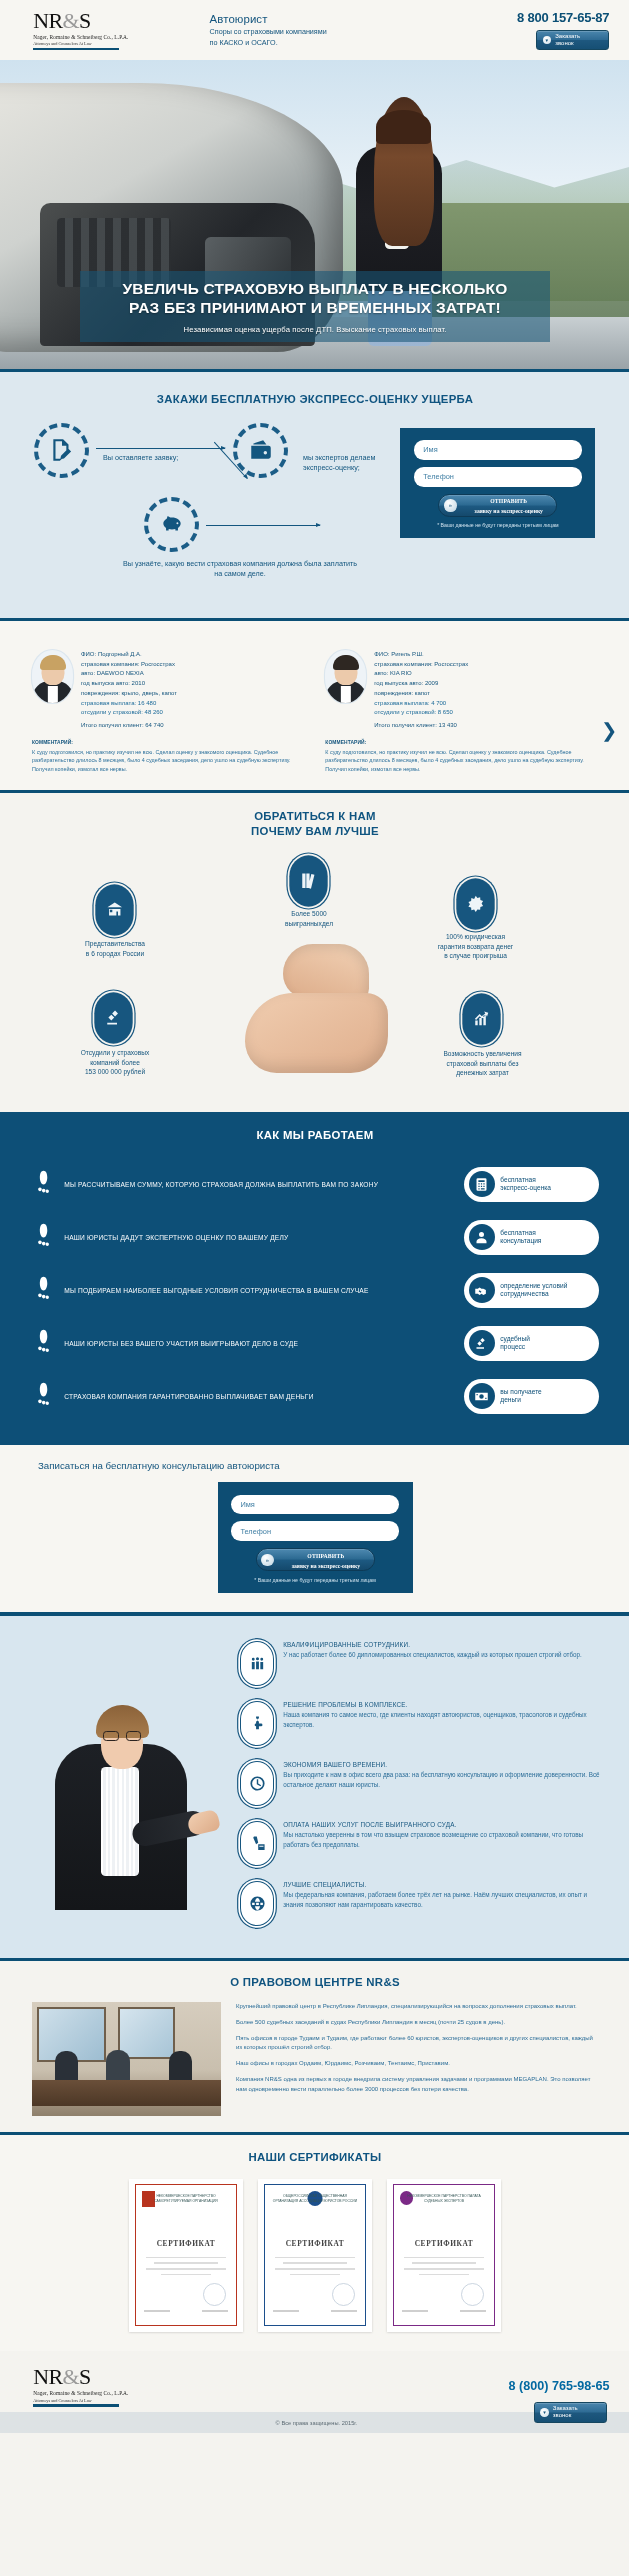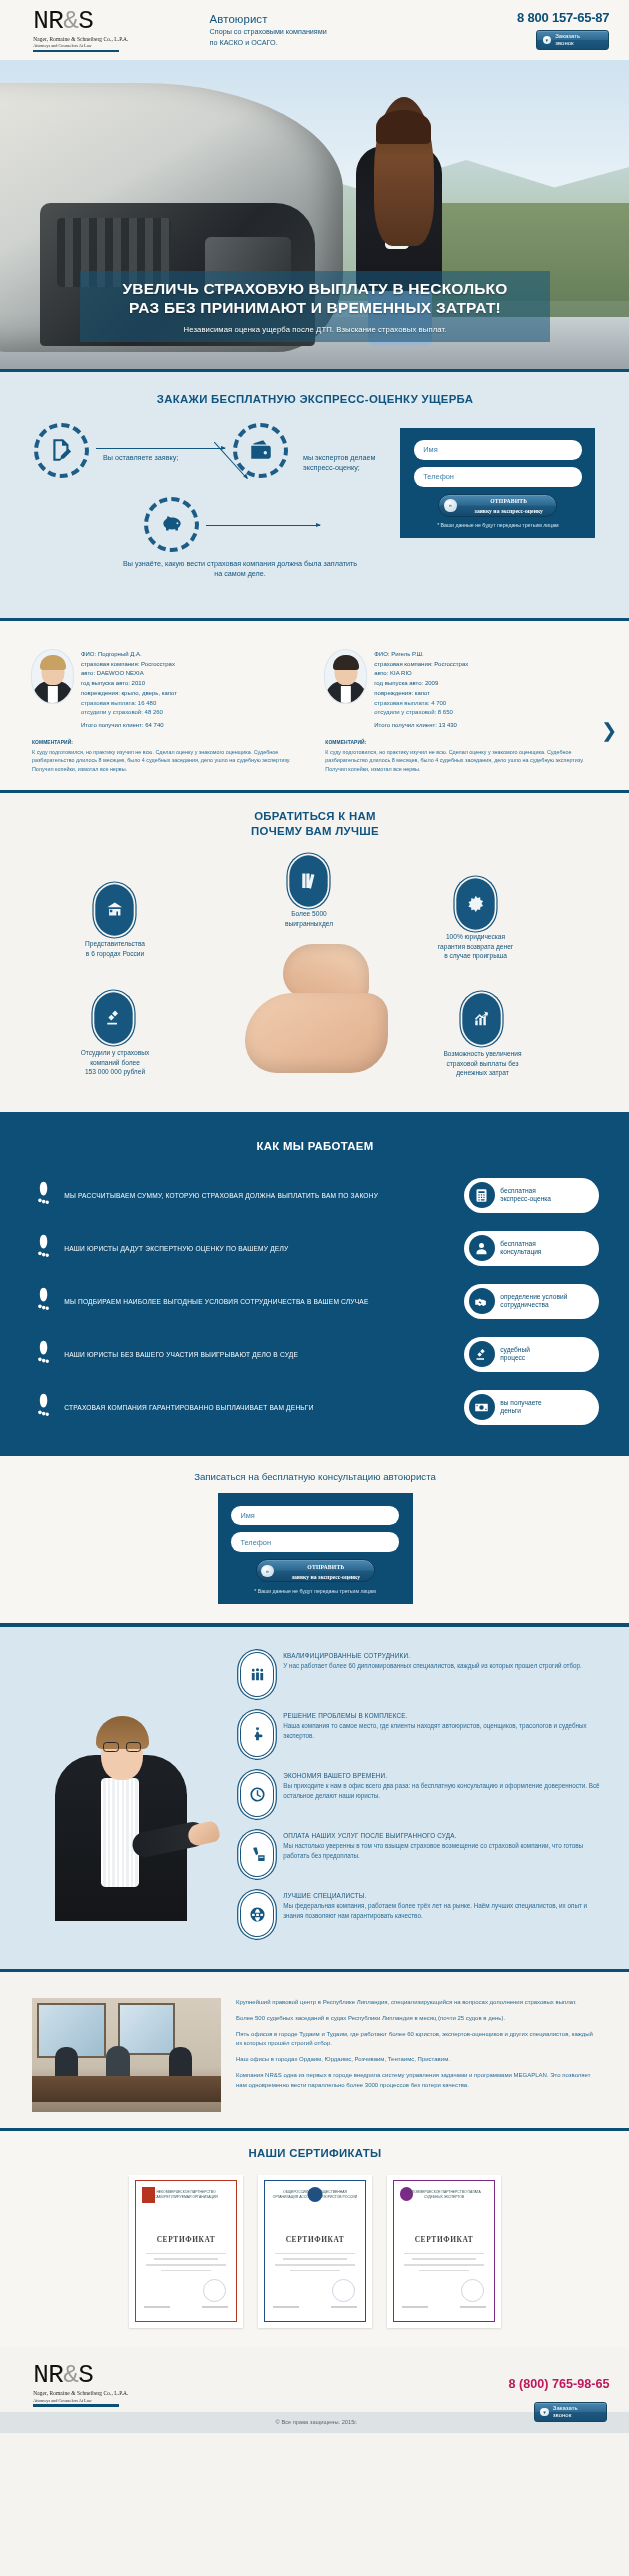--- a/index.html
+++ b/index.html
@@ -16,22 +16,22 @@
   .header {
     height: 60px;
     background: #f7f6f2;
     display: flex;
     align-items: center;
     padding: 0 20.6px;
     position: relative;
   }
   .logo-block { width: 172px; padding-left: 12.6px; }
   .logo-mark {
-    font-family: Liberation Mono, monospace;
-    font-size: 26px;
+    font-family: Liberation Serif, serif;
+    font-size: 22px;
     letter-spacing: -0.6px;
     color: #111;
     line-height: 1;
     font-weight: 400;
   }
   .logo-mark .amp { color: #9a9a9a; }
   .logo-sub {
     font-family: "Liberation Serif", serif;
     font-size: 5.4px;
     color: #222;
@@ -237,38 +237,38 @@
   .car-cab { position:absolute; left: 9.2px; top: 0; width: 60px; height: 17px;
     background: linear-gradient(to bottom, #e5392b, #c1261c); border-radius: 8px 11.4px 0 0; }
   .car-win { position:absolute; left: 13.7px; top: 3.4px; width: 49px; height: 11px;
     background: linear-gradient(to bottom, #cfe2ec, #9fc0d2); border-radius: 4.6px 6.9px 0 0; }
   .wheel { position:absolute; bottom: 0; width: 15px; height: 15px; border-radius:50%;
     background: #1b1b1b; border: 3.4px solid #2a2a2a; }
   .wh1 { left: 9.2px; } .wh2 { right: 10.3px; }
 
   
   .work { background:#0d4f77; padding: 16px 0 22px; }
-  .work .sec-title { color:#fff;margin-top:11px; }
+  .work .sec-title { color:#fff; }
   .work-rows { margin-top: 15px; }
   .w-row { display:flex; align-items:center; padding: 0 31px; height: 53px; gap: 9.2px; }
   .foot { width: 24px; flex:none; display:flex; align-items:center; justify-content:center; }
   .foot svg { width: 19.5px; height: 27.5px; fill:#fff; }
   .w-text { flex:1; color:#fff; font-size: 6.6px; letter-spacing:0.2px; }
   .w-pill {
     width: 135px; height: 35px; flex:none; background:#fff; border-radius: 18px;
     display:flex; align-items:center; gap: 5.7px; padding-left: 4.6px;
   }
   .w-pill .ic { width: 26px; height: 26px; border-radius: 50%; background:#0d4f77; flex:none;
     display:flex; align-items:center; justify-content:center; }
   .w-pill .ic svg { width: 15px; height: 15px; fill:#fff; }
   .w-pill .pl { font-size: 6.6px; color:#0d4f77; line-height:1.3; }
 
   
   .consult { background:#f7f6f2; padding: 15px 0 19.5px; }
-  .consult h3 { text-align:center; font-size: 9.7px; font-weight: 400; color:#14557e; }
+  .consult h3 { font-size: 9.7px; font-weight: 400; color:#14557e;padding-left:38px; }
   .consult .form-panel { margin: 11.4px auto 0; }
 
   
   .why95 { background:#d8e6ef; padding: 15px 0 17px; position:relative; overflow:hidden; }
   .why95 .sec-title { font-size: 11px; }
   .why-body { display:flex; margin-top: 10.3px; }
   .why-photo { width: 240px; position:relative; height: 269px; flex:none; }
   .p-suit { position:absolute; left: 55px; bottom:0; width: 132px; height: 166px;
     background: linear-gradient(to bottom, #1d2025, #141619); border-radius: 40px 40px 0 0; }
   .p-shirt { position:absolute; left: 101px; bottom: 34px; width: 38px; height: 109px;
@@ -331,21 +331,21 @@
   .cert-lines i:nth-child(4) { width: 62%; margin-left:19%; }
   .cert-foot { position:absolute; left: 15px; right: 15px; bottom: 19.5px; display:flex; justify-content:space-between; }
   .cert-foot i { display:block; width: 26px; height: 1.7px; background:#cfcfcf; }
   .cert-stamp { position:absolute; right: 17px; bottom: 26px; width: 23px; height: 23px;
     border-radius:50%; border: 1.1px solid #b9c7d6; opacity:.75; }
 
   
   .footer { background:#f4f3ef; padding: 15px 20.6px 5.7px; display:flex; align-items:center; }
   .footer .logo-block { width: 183px; }
   .footer-right { margin-left:auto; text-align:right; width: 183px; }
-  .phone-bot { font-size: 12.6px; font-weight: 700; color:#be185d; }
+  .phone-bot { font-size: 12.6px; font-weight: 700; color:#0369a1; }
   .footer-bar { background:#dde2e4; height: 20.6px; display:flex; align-items:center;
     justify-content:center; font-size: 5.7px; color:#5c6b74; position:relative; }
   .btn-call-bot { position:absolute; right: 23px; top: -10.3px;
     width: 73px; height: 20.6px; border-radius: 2.9px;
     background: linear-gradient(to bottom, #4b86ad 0%, #2e6b94 48%, #1e587f 52%, #164f74 100%);
     border: 0.6px solid #15465f; display:flex; align-items:center; gap:4px; padding-left: 5.2px;
     color:#fff; cursor:pointer; box-shadow: inset 0 0.6px 0 rgba(255,255,255,.35); }
   .btn-call-bot .dot { width:8.6px;height:8.6px;border-radius:50%;flex:none;
     background: radial-gradient(circle at 35% 30%, #fff, #cfe0ea);
     display:flex;align-items:center;justify-content:center;font-size:4.6px;color:#17557c; }
@@ -747,20 +747,21 @@
             <h4>ЛУЧШИЕ СПЕЦИАЛИСТЫ.</h4>
             <p>Мы федеральная компания, работаем более трёх лет на рынке. Наём лучших специалистов, их опыт и знания позволяют нам гарантировать качество.</p>
           </div>
         </div>
       </div>
     </div>
   </div>
 
   <div class="band-top"></div>
   <div class="about">
+    <div class="sec-title">О ПРАВОВОМ ЦЕНТРЕ NR&amp;S</div>
     <div class="about-body">
       <div class="office">
         <div class="of-win"></div>
           <div class="of-win2"></div>
         <div class="of-p1"></div>
           <div class="of-p2"></div>
           <div class="of-p3"></div>
         <div class="of-desk"></div>
       </div>
       <div class="about-text">

